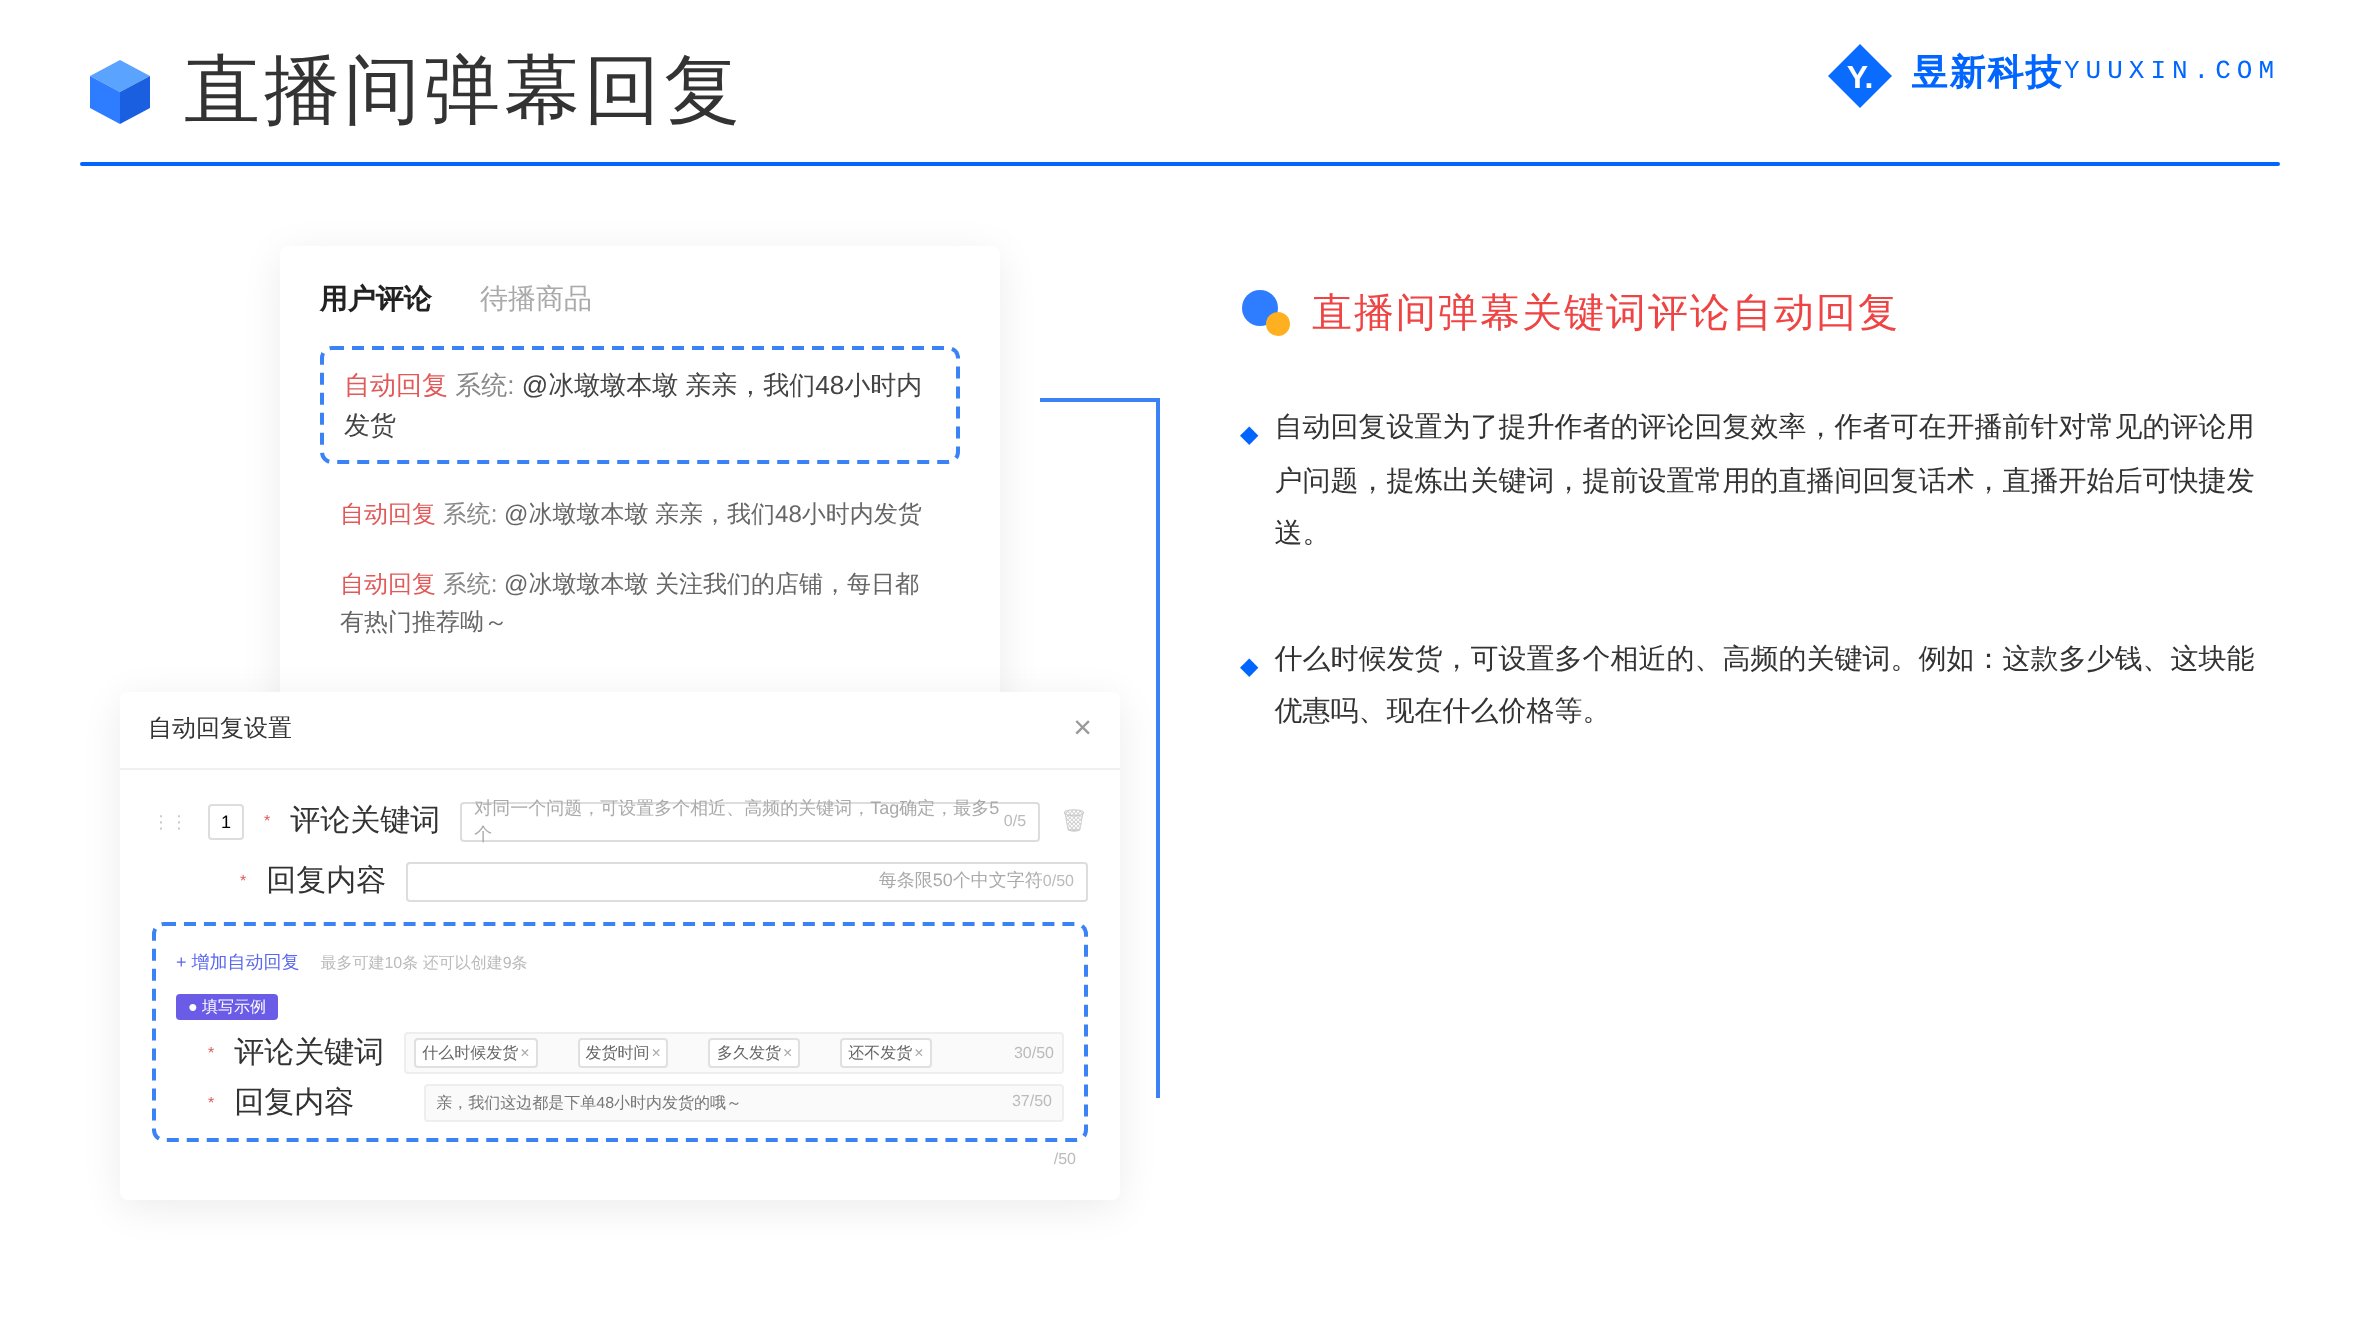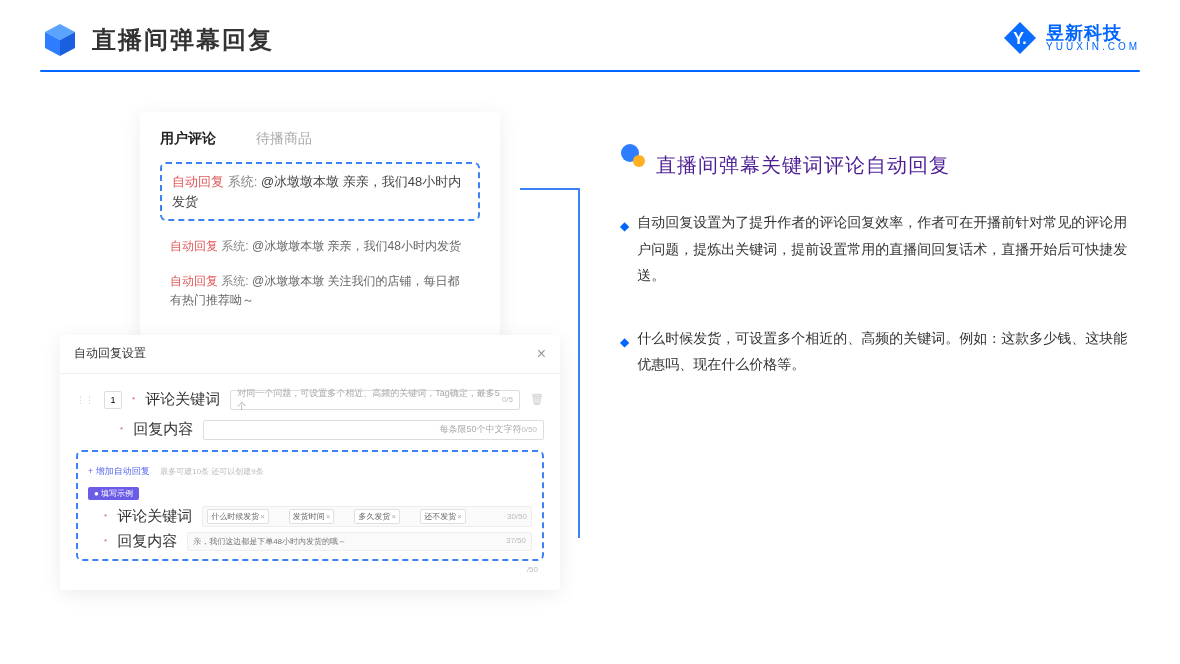--- a/index.html
+++ b/index.html
@@ -1,33 +1,33 @@
 <!DOCTYPE html>
 <html><head>
 <meta charset="utf-8">
 <style>
 * { box-sizing: border-box; margin: 0; padding: 0; }
 body { width: 1180px; height: 664px; background: #fff; font-family: "Microsoft YaHei", sans-serif; position: relative; }
 
 .header { display: flex; align-items: center; padding: 20px 40px 10px 40px; }
 .cube-icon { width: 40px; height: 40px; margin-right: 12px; position: relative; }
 .cube-svg { width: 40px; height: 40px; }
-.title { font-size: 24px; color: #333; letter-spacing: 2px; font-weight: 700; }
+.title { font-size: 38px; color: #333; letter-spacing: 2px; font-weight: 400; }
 .logo-right { position: absolute; right: 40px; top: 20px; display: flex; align-items: center; gap: 8px; }
 .logo-diamond { width: 36px; height: 36px; }
-.logo-text { display: flex; flex-direction: column; line-height: 1; }
+.logo-text { display: flex; flex-direction: row; line-height: 1; font-family: Liberation Mono, monospace; }
 .logo-cn { font-size: 18px; font-weight: bold; color: #0066ff; letter-spacing: 1px; }
-.logo-en { font-size: 10px; color: #0066ff; letter-spacing: 3px; }
+.logo-en { font-size: 13px; color: #0066ff; letter-spacing: 3px; }
 .divider { height: 2px; background: linear-gradient(to right, #0066ff, #0066ff); margin: 0 40px; border-radius: 1px; }
 
 .content { display: flex; padding: 40px 40px 20px 60px; gap: 40px; }
 
 .left-col { width: 520px; position: relative; }
 .comments-panel { width: 360px; margin-left: 80px; background: #fff; box-shadow: 0 4px 20px rgba(0,0,0,0.08); border-radius: 4px; padding: 18px 20px 24px 20px; }
-.tabs { display: flex; gap: 40px; font-size: 14px; margin-bottom: 14px; }
+.tabs { display: flex; gap: 24px; font-size: 14px; margin-bottom: 14px; }
 .tab-active { font-weight: bold; color: #222; }
 .tab-inactive { color: #aaa; }
 .item-highlight { border: 2px dashed #3b82f6; border-radius: 6px; padding: 8px 10px; font-size: 13px; color: #444; line-height: 1.5; margin-bottom: 10px; position: relative; }
 .reply-tag { color: #e05a5a; font-weight: 500; }
 .sys-tag { color: #888; }
 .item-plain { padding: 6px 10px; font-size: 12px; color: #666; line-height: 1.6; margin-bottom: 4px; }
 
 .settings-panel { width: 500px; background: #fff; box-shadow: 0 4px 20px rgba(0,0,0,0.08); border-radius: 4px; margin-top: -10px; position: relative; }
 .sp-header { display: flex; justify-content: space-between; align-items: center; padding: 10px 14px; font-size: 12px; color: #333; border-bottom: 1px solid #f0f0f0; }
 .sp-close { color: #999; font-size: 16px; cursor: pointer; }
@@ -40,26 +40,26 @@
 .sp-count { color: #bbb; font-size: 8px; }
 .sp-trash { color: #ccc; font-size: 11px; }
 
 .example-block { border: 2px dashed #3b82f6; border-radius: 6px; padding: 8px 10px; margin-top: 4px; }
 .add-link { color: #5a67f0; font-size: 9px; margin-bottom: 6px; }
 .add-hint { color: #bbb; font-size: 8px; margin-left: 6px; margin-top: 19px; }
 .ex-badge { display: inline-block; background: #6b5ce7; color: #fff; font-size: 8px; padding: 1px 6px; border-radius: 2px; margin-bottom: 6px; }
 .tag-box { display: flex; flex-wrap: wrap; gap: 20px; align-items: center; flex: 1; border: 1px solid #eee; padding: 2px 4px; border-radius: 2px; background: #fafafa; }
 .tag { background: #fff; border: 1px solid #e0e0e0; font-size: 8px; padding: 1px 3px; border-radius: 2px; color: #666; }
 .tag-x { color: #aaa; margin-left: 1px; }
-.ex-text { flex: 1; border: 1px solid #eee; padding: 3px 5px; font-size: 8px; color: #777; border-radius: 2px; background: #fafafa; display: flex; justify-content: space-between; }
+.ex-text { flex: 1; border: 1px solid #eee; padding: 3px 5px; font-size: 8px; color: #777; border-radius: 2px; background: #fafafa; display: flex; justify-content: space-between; margin-left: 25px; }
 
 .right-col { flex: 1; padding-top: 20px; }
 .section-head { display: flex; align-items: center; gap: 10px; margin-bottom: 30px; }
 .bubble-icon { width: 26px; height: 26px; position: relative; }
-.section-title { font-size: 20px; color: #4c1d95; letter-spacing: 1px; margin-top: 20px; }
+.section-title { font-size: 20px; color: #ef4444; letter-spacing: 1px; }
 .bullets { list-style: none; }
 .bullets li { display: flex; align-items: flex-start; gap: 8px; font-size: 14px; color: #333; line-height: 1.9; margin-bottom: 36px; }
 .diamond-bullet { color: #0066ff; font-size: 12px; margin-top: 6px; }
 
 .connector1 { position: absolute; border-right: 2px solid #3b82f6; border-top: 2px solid #3b82f6; }
 </style>
 </head>
 <body>
 
 <div class="header">

